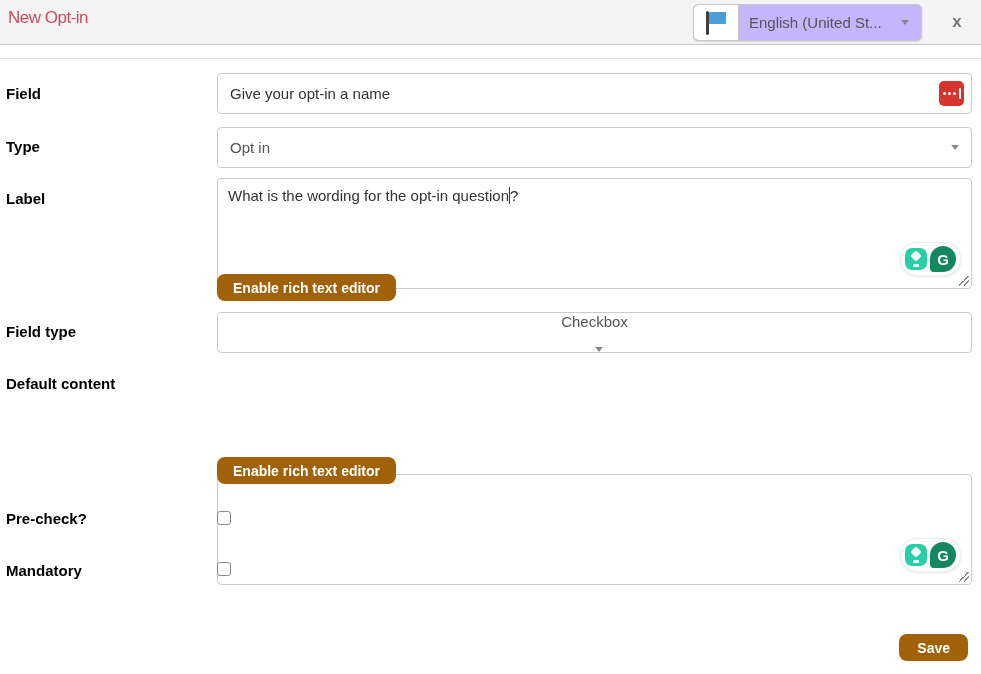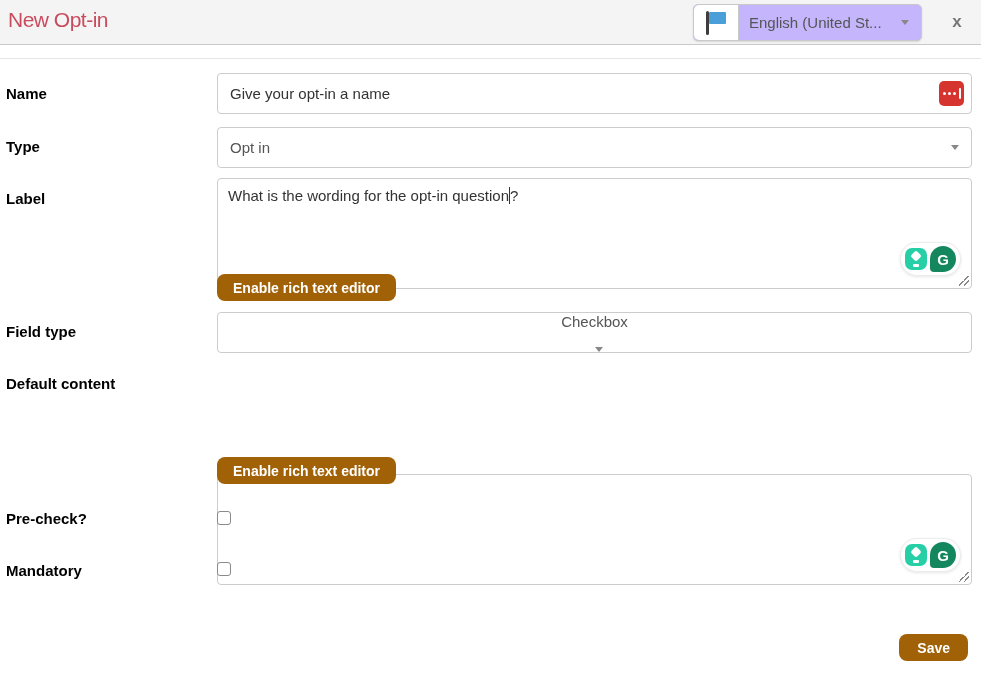--- a/index.html
+++ b/index.html
@@ -2,21 +2,21 @@
 <html><head>
 <meta charset="utf-8">
 <style>
   * { box-sizing: border-box; margin: 0; padding: 0; }
   html,body { background:#fff; }
   body { font-family: "Liberation Sans", "DejaVu Sans", sans-serif; }
   .modal { position: relative; width: 981px; height: 674px; background: #fff; overflow: hidden; }
 
   
   .modal-header { position:absolute; top:0; left:0; right:0; height:45px; background:#f4f4f4; border-bottom:1px solid #c9c9c9; }
-  .page-title { position:absolute; left:8px; top:8px; font-size:21px; color:#c94c5e; letter-spacing:-0.5px; }
+  .page-title { position:absolute; left:8px; top:8px; font-size:17px; color:#c94c5e; letter-spacing:-0.5px; }
   .divider { position:absolute; top:58px; left:0; right:0; height:1px; background:#e4e4e4; }
 
   .lang-group { position:absolute; top:4px; right:59px; width:229px; height:37px; background:#c4b5fd; border:1px solid #c9c9c9; border-radius:5px; display:flex; align-items:stretch; box-shadow:0 1px 2px rgba(0,0,0,.12); }
   .lang-flag-btn { width:45px; border-right:1px solid #c9c9c9; display:flex; align-items:center; justify-content:center; cursor:pointer; border-radius:5px 0 0 5px; background:#fff; }
   .flag-icon { position:relative; width:26px; height:28px; }
   .flag-icon .pole { position:absolute; left:3px; top:2px; width:3px; height:24px; background:#3d3d3d; border-radius:2px; }
   .flag-icon .banner { position:absolute; left:6px; top:3px; width:17px; height:12px; background:#4a9fd8; border-radius:1px; }
   .lang-select { flex:1; display:flex; align-items:center; justify-content:space-between; padding:0 12px 0 10px; color:#555; font-size:15px; cursor:pointer; white-space:nowrap; overflow:hidden; }
   .caret { width:0; height:0; border-left:4px solid transparent; border-right:4px solid transparent; border-top:5px solid #888; flex:0 0 auto; margin-left:8px; }
   .close-btn { position:absolute; top:11px; right:13px; width:22px; height:22px; color:#777; font-size:17px; font-weight:bold; text-align:center; line-height:22px; cursor:pointer; }
@@ -70,21 +70,21 @@
       </div>
       <div class="lang-select">
         <span>English (United St...</span>
         <span class="caret"></span>
       </div>
     </div>
     <div class="close-btn">x</div>
   </div>
   <div class="divider"></div>
 
-  <div class="form-label" style="top:85px;">Name</div>
+  <div class="form-label" style="top:85px;">Field</div>
   <div class="field-wrap" style="top:73px; height:41px;">
     <input class="text-input" type="text" value="Give your opt-in a name" style="">
     <span class="lastpass-icon">
       <span class="dot"></span>
         <span class="dot"></span>
         <span class="dot"></span>
         <span class="bar"></span>
     </span>
   </div>
 

